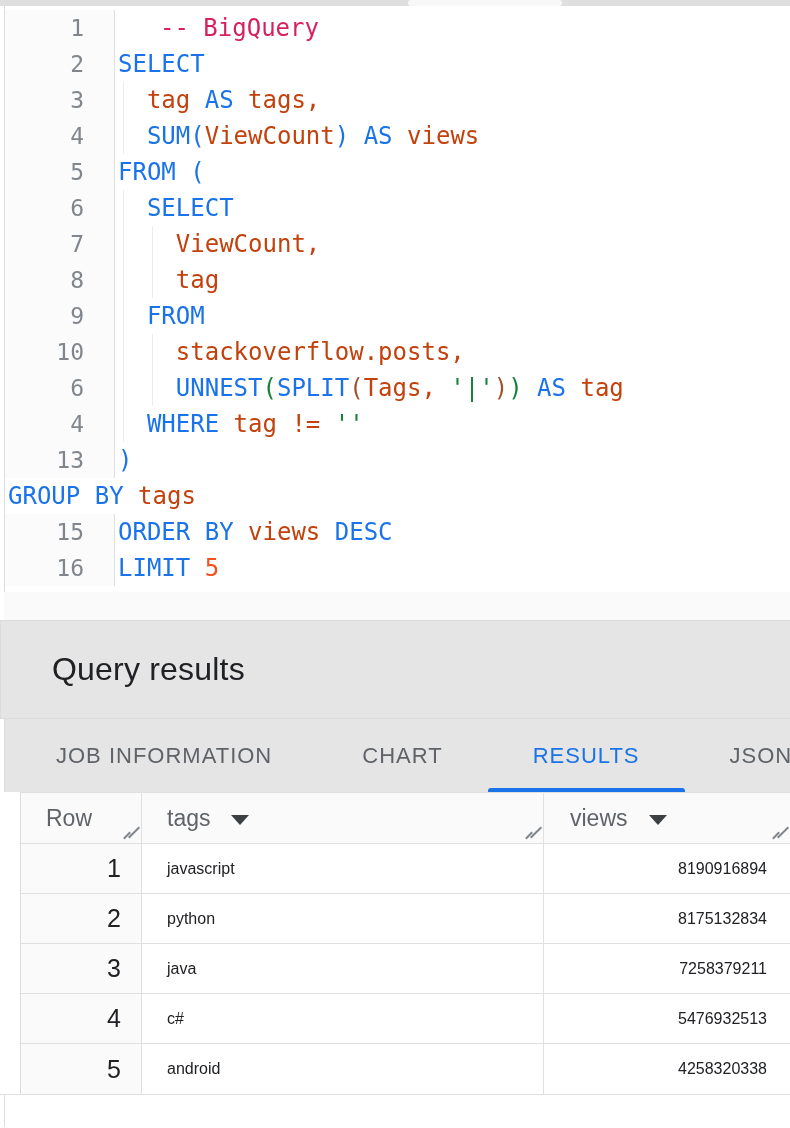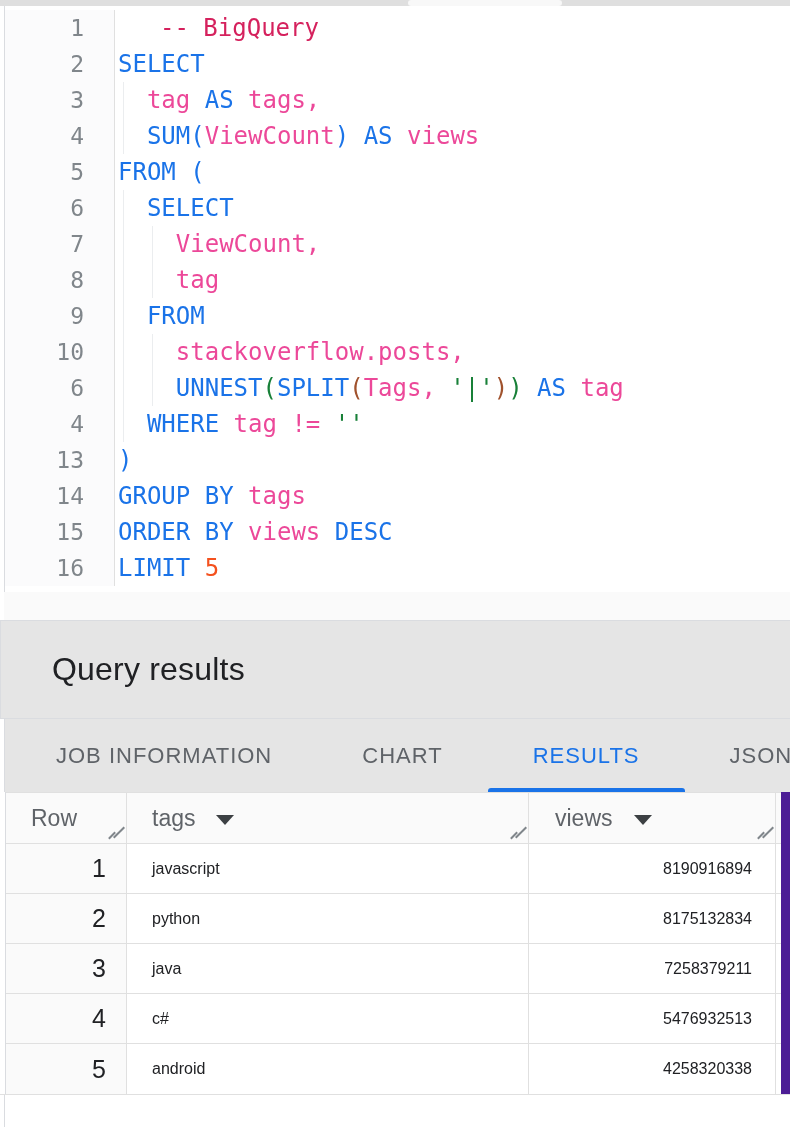--- a/index.html
+++ b/index.html
@@ -25,21 +25,21 @@
   .indent-guide { position:absolute; top:0; bottom:0; width:1px; background:#ebedef; }
   .indent-guide.g0 { left:8px; }
   .indent-guide.g1 { left:37px; }
   .tk-kw  { color:#1a73e8; }
   .tk-cmt { color:#d5215d;margin-left:42px; }
   .tk-str { color:#188038; }
   .tk-num { color:#f4511e; }
   .tk-p1  { color:#1a73e8; }
   .tk-p2  { color:#188038; }
   .tk-p3  { color:#a0522d; }
-  .tk-txt { color:#ec4899; }
+  .tk-txt { color:#c2410c; }
   .editor-hscroll { position:absolute; left:-1px; right:0; bottom:0; height:28px;
                     background:#fafafa; }
 
   .divider { height:1px; background:#dadce0; }
 
   
   .qr-header { height:97px; margin-left:0; border-left:1px solid #dadce0;
                display:flex; align-items:center; background:#e5e5e5; }
   .qr-title { font-size:32px; font-weight:400; color:#202124; margin-left:51px;
               letter-spacing:0.2px; }
@@ -49,21 +49,21 @@
             display:flex; align-items:stretch; padding-left:6px; background:#e5e5e5;
             overflow:hidden; }
   .tab { position:relative; display:flex; align-items:center; padding:0 45px;
          font-size:22px; font-weight:500; letter-spacing:1px; color:#5f6368;
          cursor:pointer; white-space:nowrap; }
   .tab.active { color:#1a73e8; }
   .tab.active::after { content:""; position:absolute; left:0; right:0; bottom:0;
                        height:4px; background:#1a73e8; border-radius:3px 3px 0 0; }
 
   
-  .tablewrap { margin-left:5px; border-left:1px solid #dadce0; background:#4c1d95; }
+  .tablewrap { margin-left:20px; border-left:1px solid #dadce0; background:#a16207; }
   .thead { display:flex; height:52px; border-top:1px solid #e0e0e0;
            border-bottom:1px solid #e0e0e0; width:775px; background:#fafafa; }
   .th { position:relative; display:flex; align-items:center; font-size:23px;
         color:#5f6368; border-right:1px solid #e0e0e0; }
   .th.c-row   { flex:0 0 121px; padding-left:25px; }
   .th.c-tags  { flex:0 0 402px; padding-left:25px; }
   .th.c-views { flex:0 0 247px; padding-left:26px; }
   .sort-arrow { width:0; height:0; border-left:9px solid transparent;
                 border-right:9px solid transparent; border-top:10px solid #3c4043;
                 margin-left:21px; margin-top:3px; }
@@ -144,21 +144,20 @@
         </div>
         <div class="code-line">
           <div class="gutter">4</div>
           <div class="code-text"><span class="indent-guide g0"></span><span class="tk-txt">  </span><span class="tk-kw">WHERE</span><span class="tk-txt"> tag != </span><span class="tk-str">''</span></div>
         </div>
         <div class="code-line">
           <div class="gutter">13</div>
           <div class="code-text"><span class="tk-p1">)</span></div>
         </div>
         <div class="code-line">
-          <div class="gutter">14</div>
           <div class="code-text"><span class="tk-kw">GROUP BY</span><span class="tk-txt"> tags</span></div>
         </div>
         <div class="code-line">
           <div class="gutter">15</div>
           <div class="code-text"><span class="tk-kw">ORDER BY</span><span class="tk-txt"> views </span><span class="tk-kw">DESC</span></div>
         </div>
         <div class="code-line">
           <div class="gutter">16</div>
           <div class="code-text"><span class="tk-kw">LIMIT</span><span class="tk-txt"> </span><span class="tk-num">5</span></div>
         </div>

